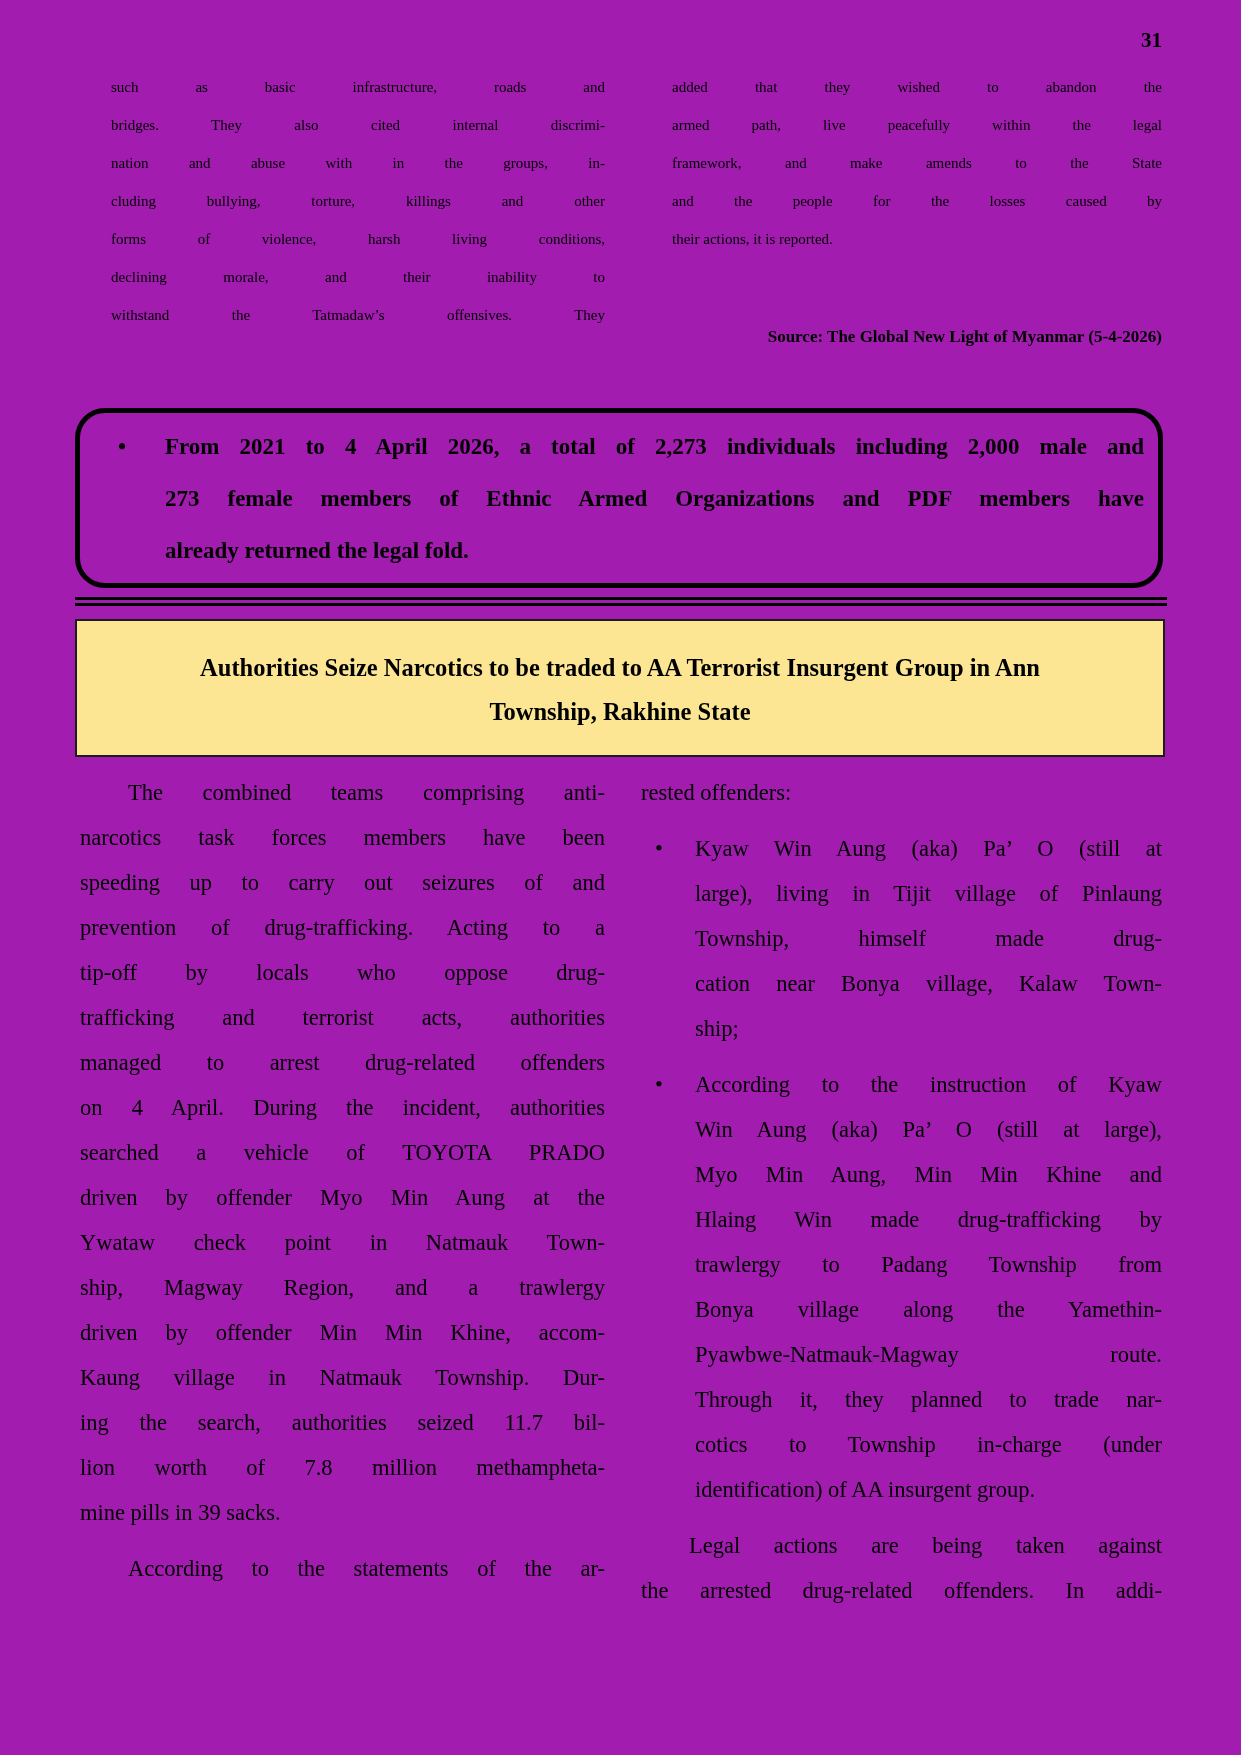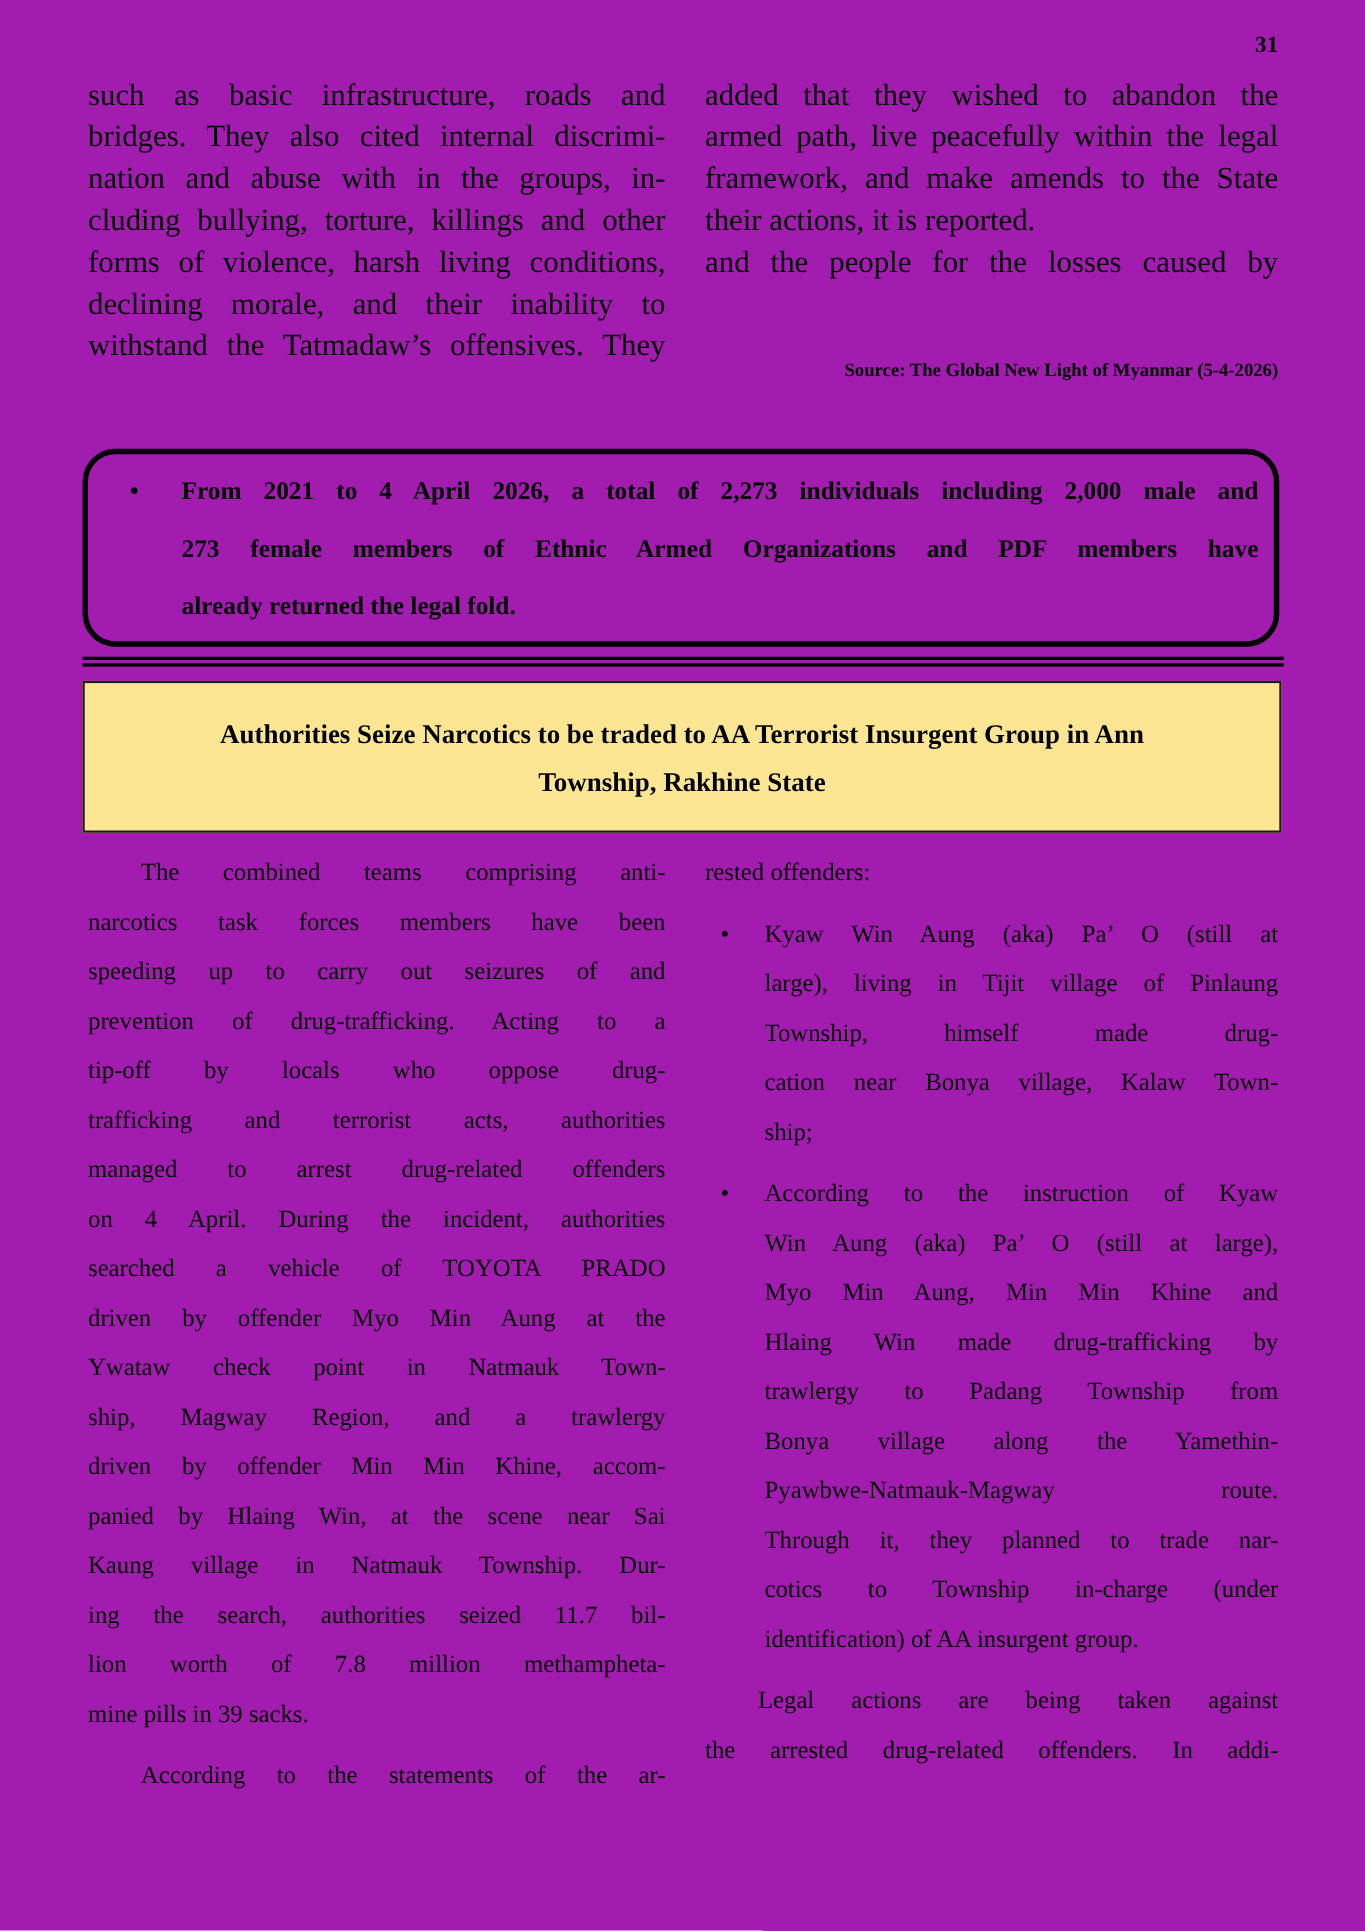--- a/index.html
+++ b/index.html
@@ -12,21 +12,21 @@
   .page-number{padding-top:26px;height:28px;line-height:28px;
     text-align:right;font-weight:700;font-size:21px;}
   .cols{display:flex;gap:36px;}
   .section1{margin-top:14px;}
   .section2{margin-top:13px;}
   .col{box-sizing:border-box;}
   .col-left{width:525px;}
   .col-right{width:521px;}
   .line{position:relative;text-align:justify;text-align-last:justify;
     -moz-text-align-last:justify;overflow:hidden;}
-  .s1{font-size:28px;line-height:38px;height:38px;}
+  .s1{font-size:15px;line-height:38px;height:38px;margin-left:31px;}
   .s2{font-size:22.5px;line-height:45px;height:45px;}
   .line.end{text-align-last:left;-moz-text-align-last:left;}
   .line.indent{text-indent:48px;}
   .line.li{padding-left:54px;}
   .line.gap{margin-top:11px;}
   .bullet-marker{position:absolute;text-indent:0;}
   .cols .bullet-marker{left:14px;top:0;}
   .callout .bullet-marker{left:38px;top:0;}
   .source{margin-top:66px;text-align:right;font-weight:700;
     font-size:17px;line-height:26px;}
@@ -58,22 +58,22 @@
         <div class="line s1">forms of violence, harsh living conditions,</div>
         <div class="line s1">declining morale, and their inability to</div>
         <div class="line s1">withstand the Tatmadaw’s offensives. They</div>
       </div>
     <div class="col col-right">
       <div>
 
       <div class="line s1">added that they wished to abandon the</div>
           <div class="line s1">armed path, live peacefully within the legal</div>
           <div class="line s1">framework, and make amends to the State</div>
+          <div class="line s1">and the people for the losses caused by</div>
           <div class="line s1 end">their actions, it is reported.</div>
-          <div class="line s1">and the people for the losses caused by</div>
         </div>
       <div class="source">Source: The Global New Light of Myanmar (5-4-2026)</div>
     </div>
   </div>
 
   <div class="callout">
 
   <div class="line first"><span class="bullet-marker">•</span>From 2021 to 4 April 2026, a total of 2,273 individuals including 2,000 male and</div>
       <div class="line">273 female members of Ethnic Armed Organizations and PDF members have</div>
       <div class="line end">already returned the legal fold.</div>
@@ -95,21 +95,20 @@
         <div class="line s2">prevention of drug-trafficking. Acting to a</div>
         <div class="line s2">tip-off by locals who oppose drug-</div>
         <div class="line s2">trafficking and terrorist acts, authorities</div>
         <div class="line s2">managed to arrest drug-related offenders</div>
         <div class="line s2">on 4 April. During the incident, authorities</div>
         <div class="line s2">searched a vehicle of TOYOTA PRADO</div>
         <div class="line s2">driven by offender Myo Min Aung at the</div>
         <div class="line s2">Ywataw check point in Natmauk Town-</div>
         <div class="line s2">ship, Magway Region, and a trawlergy</div>
         <div class="line s2">driven by offender Min Min Khine, accom-</div>
-        <div class="line s2">panied by Hlaing Win, at the scene near Sai</div>
         <div class="line s2">Kaung village in Natmauk Township. Dur-</div>
         <div class="line s2">ing the search, authorities seized 11.7 bil-</div>
         <div class="line s2">lion worth of 7.8 million methampheta-</div>
         <div class="line s2 end">mine pills in 39 sacks.</div>
         <div class="line s2 indent gap">According to the statements of the ar-</div>
       </div>
     <div class="col col-right">
 
     <div class="line s2 end">rested offenders:</div>
         <div class="line s2 li first gap"><span class="bullet-marker">•</span>Kyaw Win Aung (aka) Pa’ O (still at</div>

